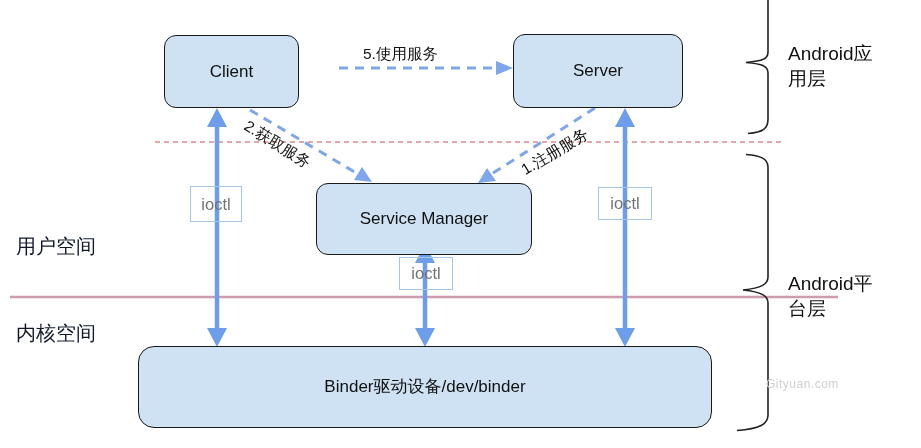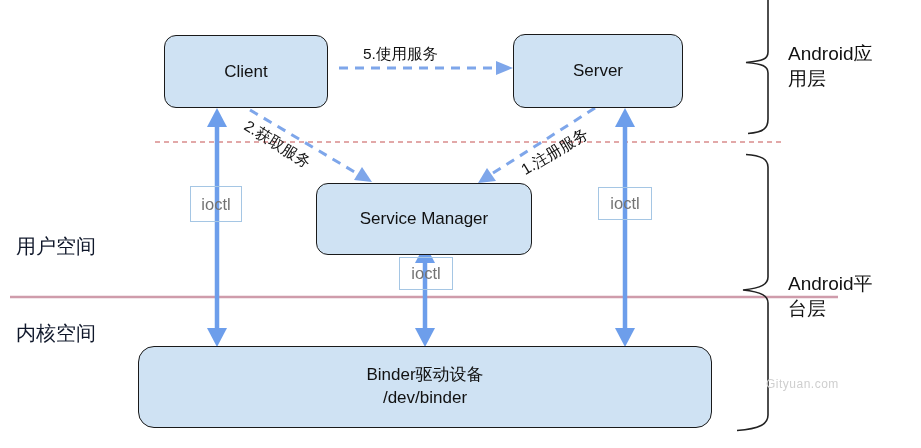--- a/index.html
+++ b/index.html
@@ -16,24 +16,24 @@
   .node{
     position:absolute;z-index:2;
     background:var(--node_fill);
     border:1.5px solid var(--node_border);
     border-radius:12px;
     display:flex;align-items:center;justify-content:center;
     font-size:17px;color:#111;
     box-sizing:border-box;
     text-align:center;
   }
-  .node-client{left:164px;top:35px;width:164px;height:73px;}
+  .node-client{left:164px;top:35px;width:135px;height:73px;}
   .node-server{left:513px;top:34px;width:170px;height:74px;}
   .node-sm{left:316px;top:183px;width:216px;height:72px;}
-  .node-binder{left:138px;top:346px;width:574px;height:82px;border-radius:16px;flex-direction:column;line-height:1.35;}
+  .node-binder{left:138px;top:346px;width:574px;height:82px;border-radius:16px;line-height:1.35;}
 
   .ioctl{
     position:absolute;z-index:3;
     border:1px solid var(--ioctl_border);
     background:transparent;
     display:flex;align-items:center;justify-content:center;
     font-size:16.5px;color:#737373;
     box-sizing:border-box;
   }
   .ioctl-left{left:190px;top:186px;width:52px;height:36px;}

